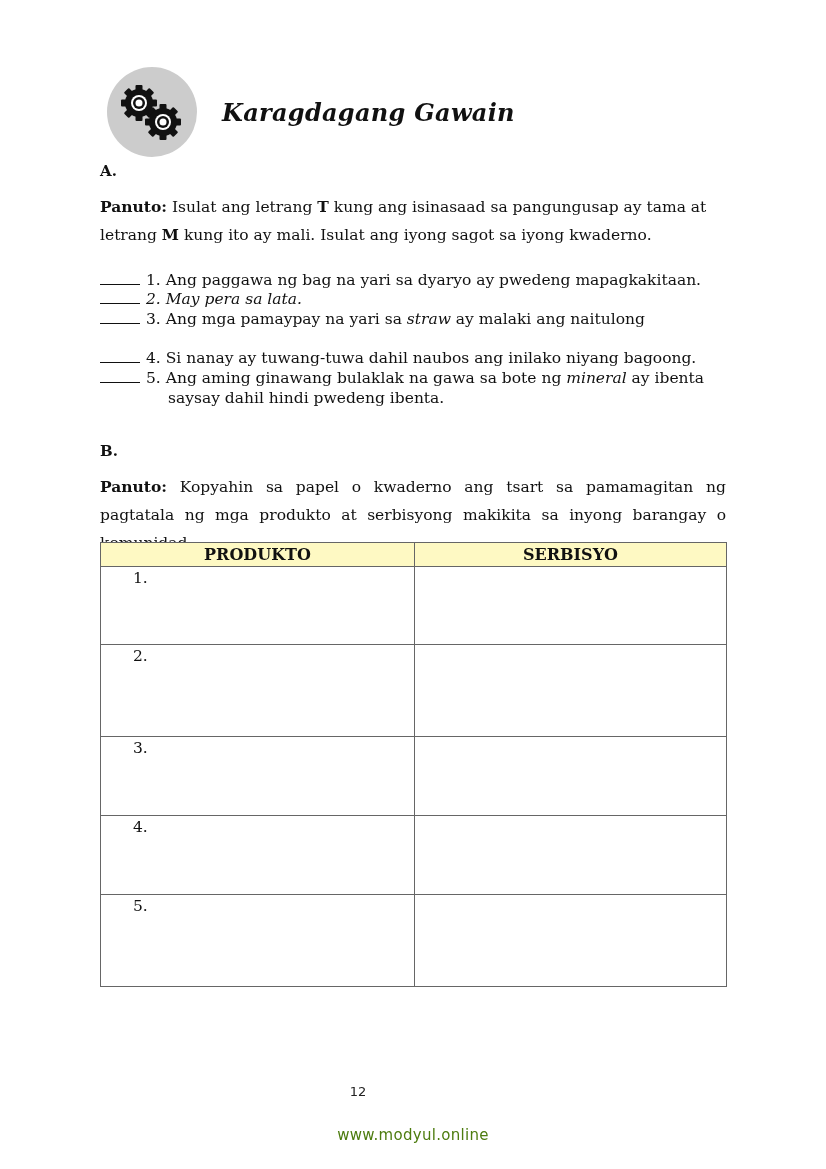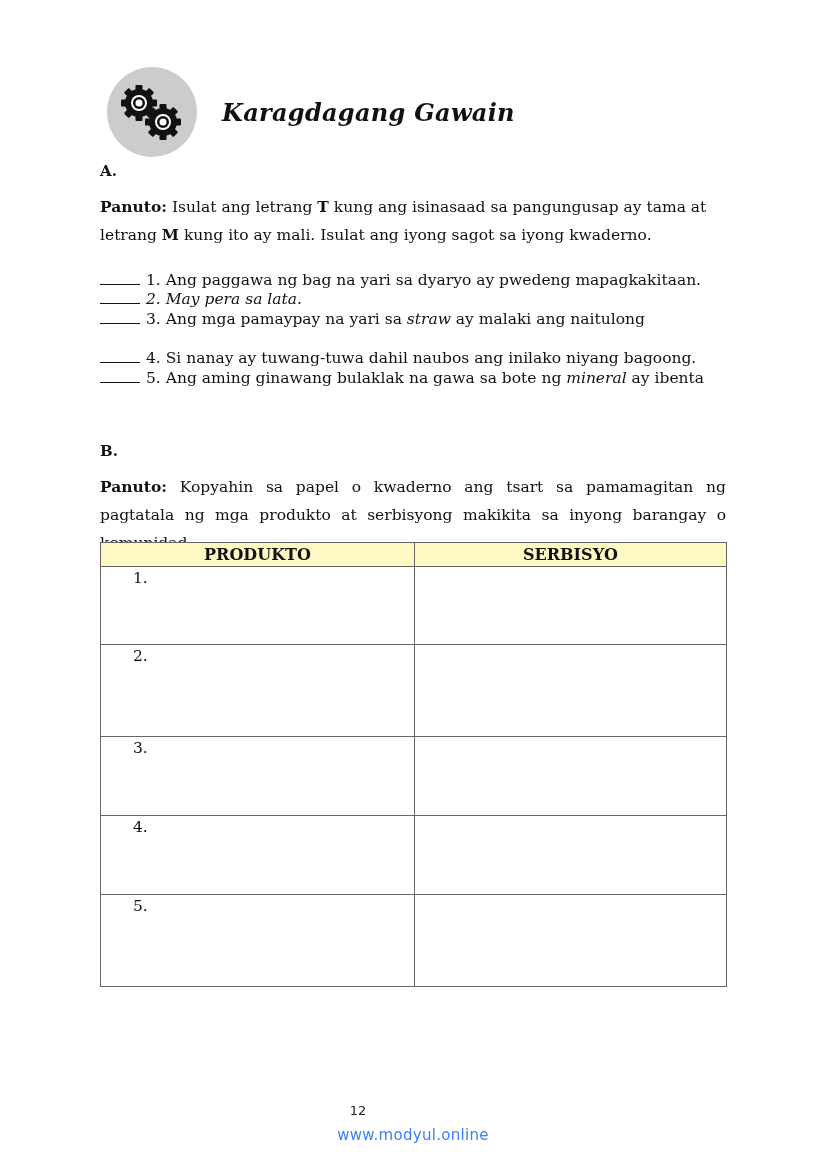--- a/index.html
+++ b/index.html
@@ -11,22 +11,22 @@
     .sec-label { font-weight: bold; font-size: 15px; }
     .para { font-size: 15.5px; line-height: 28px; width: 626px; }
     .para.justify { text-align: justify; }
     b { font-weight: bold; }
     .item { font-size: 15.5px; line-height: 19.5px; left: 100px; width: 640px; white-space: nowrap; }
     .blank { display: inline-block; width: 40px; border-bottom: 1px solid #111; height: 12px; margin-right: 6px; vertical-align: baseline; }
     .cont { padding-left: 68px; }
     table.tsart { position: absolute; left: 100px; top: 542px; width: 627px; border-collapse: collapse; font-size: 15.5px; }
     table.tsart th { background: #fef9c3; border: 1px solid #666; height: 23px; font-weight: bold; font-size: 16px; padding: 0; text-align: center; }
     table.tsart td { border: 1px solid #666; vertical-align: top; padding: 2px 0 0 32px; }
-    .pagenum { left: 0; width: 716px; top: 1084px; text-align: center; font-family: "DejaVu Sans", sans-serif; font-size: 13px; color: #222; margin-top: 19px; }
-    .watermark { left: 0; width: 826px; top: 1126px; text-align: center; font-family: "DejaVu Sans", sans-serif; font-size: 15px; color: #3b82f6; letter-spacing: 0.3px; }
+    .pagenum { left: 0; width: 716px; top: 1084px; text-align: center; font-family: "DejaVu Sans", sans-serif; font-size: 13px; color: #222; }
+    .watermark { left: 0; width: 826px; top: 1126px; text-align: center; font-family: "DejaVu Sans", sans-serif; font-size: 15px; color: #4d7c0f; letter-spacing: 0.3px; }
   </style>
 </head>
 <body>
 
 <div class="abs icon-circle">
   <svg width="90" height="90" viewBox="0 0 90 90">
     <g transform="translate(32,36)" fill="#111">
       <g>
         <rect x="-3.5" y="-18" width="7" height="36" rx="1"></rect>
         <rect x="-3.5" y="-18" width="7" height="36" rx="1" transform="rotate(45)"></rect>
@@ -67,20 +67,21 @@
   <span class="blank"></span><span>2.</span> <span>May pera sa lata.</span>
 </div>
 <div class="abs item" style="top:310px;">
   <span class="blank"></span><span>3.</span> <span>Ang mga pamaypay na yari sa </span><i>straw</i><span> ay malaki ang naitulong</span>
 </div>
 <div class="abs item" style="top:349px;">
   <span class="blank"></span><span>4.</span> <span>Si nanay ay tuwang-tuwa dahil naubos ang inilako niyang bagoong.</span>
 </div>
 <div class="abs item" style="top:369px;">
   <span class="blank"></span><span>5.</span> <span>Ang aming ginawang bulaklak na gawa sa bote ng </span><i>mineral</i><span> ay ibenta</span>
+  <div class="cont">saysay dahil hindi pwedeng ibenta.</div>
 </div>
 
 <div class="abs sec-label" style="left:100px; top:442px;">B.</div>
 <div class="abs para justify" style="left:100px; top:473px;">
   <b>Panuto:</b>
   <span>Kopyahin sa papel o kwaderno ang tsart sa pamamagitan ng pagtatala ng mga produkto at serbisyong makikita sa inyong barangay o komunidad.</span>
 </div>
 
 <table class="tsart">
   <thead>

